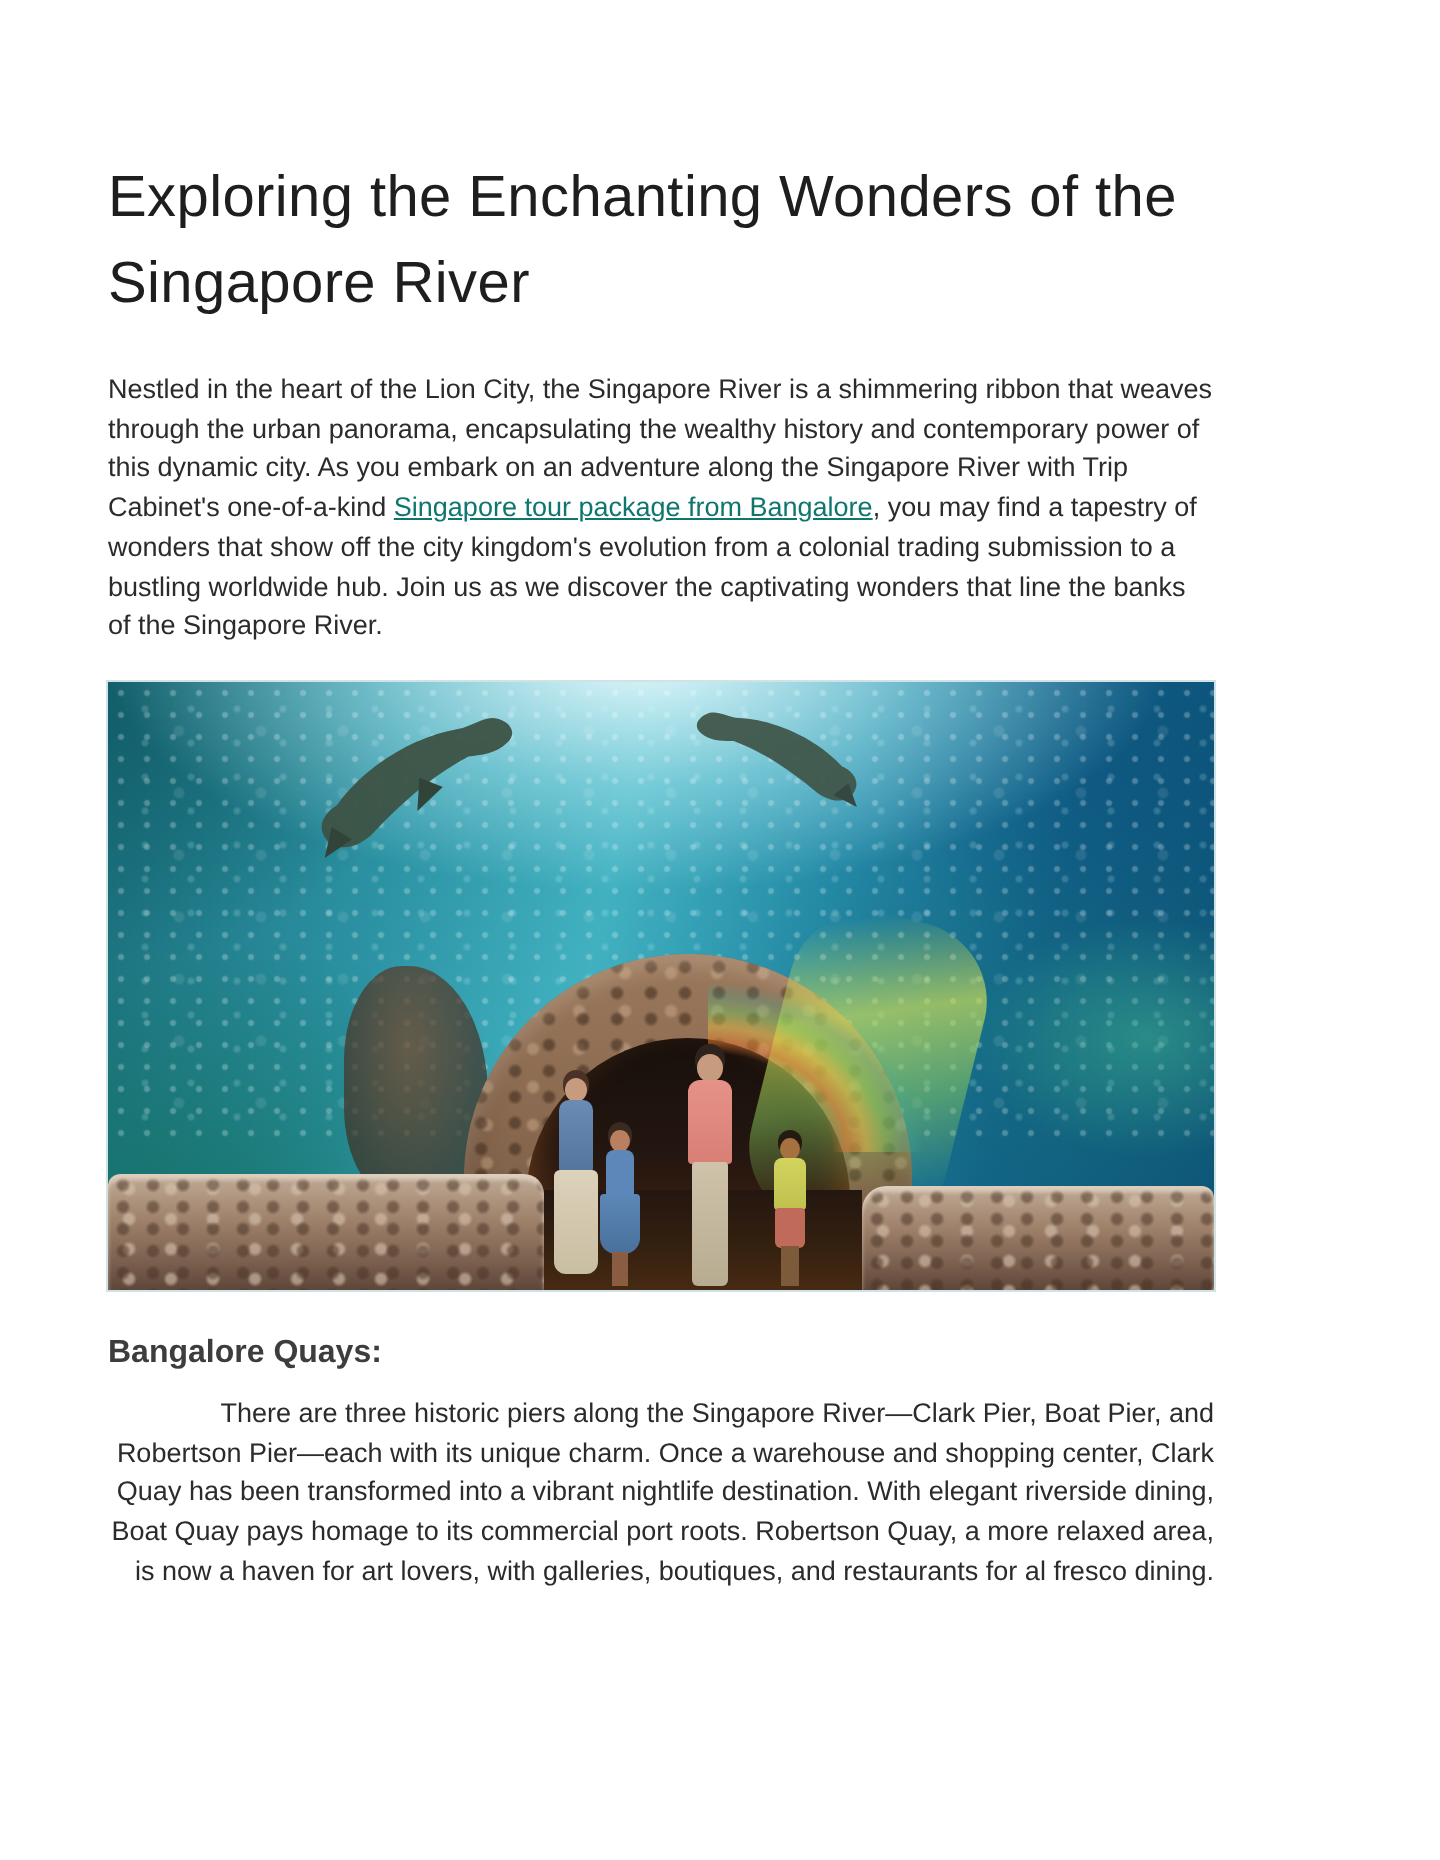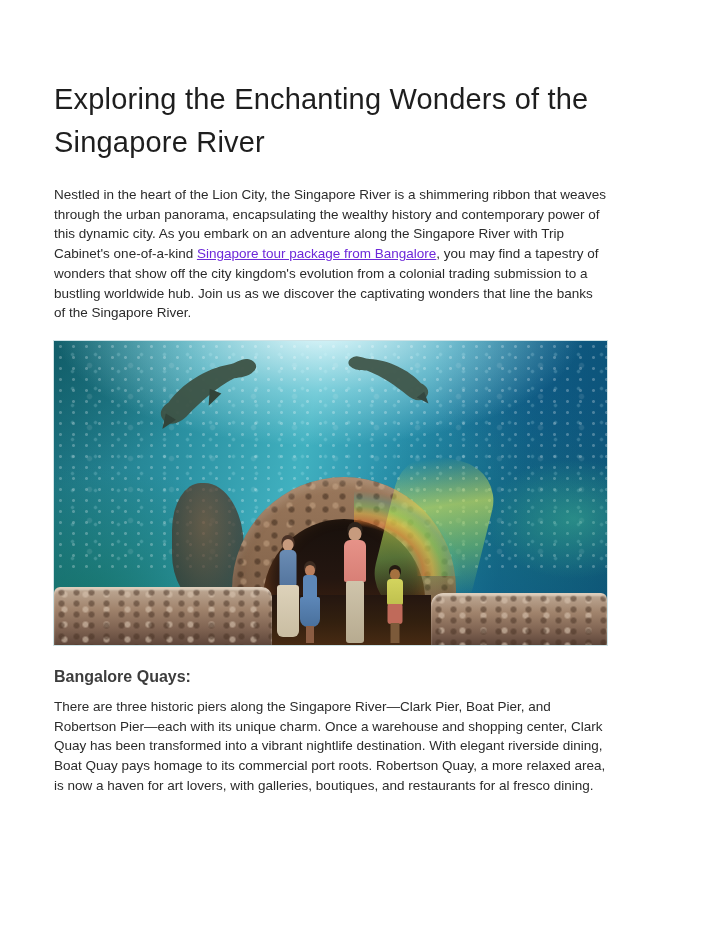--- a/index.html
+++ b/index.html
@@ -34,34 +34,35 @@
     color: #3a3a3a;
   }
   .body-para {
     margin: 0;
     margin-top: 21px;
     font-size: 13.5px;
     line-height: 19.7px;
     color: #2b2b2b;
   }
   .doc-link {
-    color: #6d28d9;
+    color: #0f766e;
     text-decoration: underline;
     cursor: pointer;
   }
   .quays-heading {
     margin: 0;
     margin-top: 21px;
     font-size: 16px;
     line-height: 21px;
     font-weight: 700;
     color: #3d3d3d;
   }
   .quays-para {
     margin-top: 10px;
+    text-align: right;
   }
 
   
   figure.aquarium {
     margin: 0;
     margin-top: 18px;
     position: relative;
     width: 553px;
     height: 304px;
     overflow: hidden;

